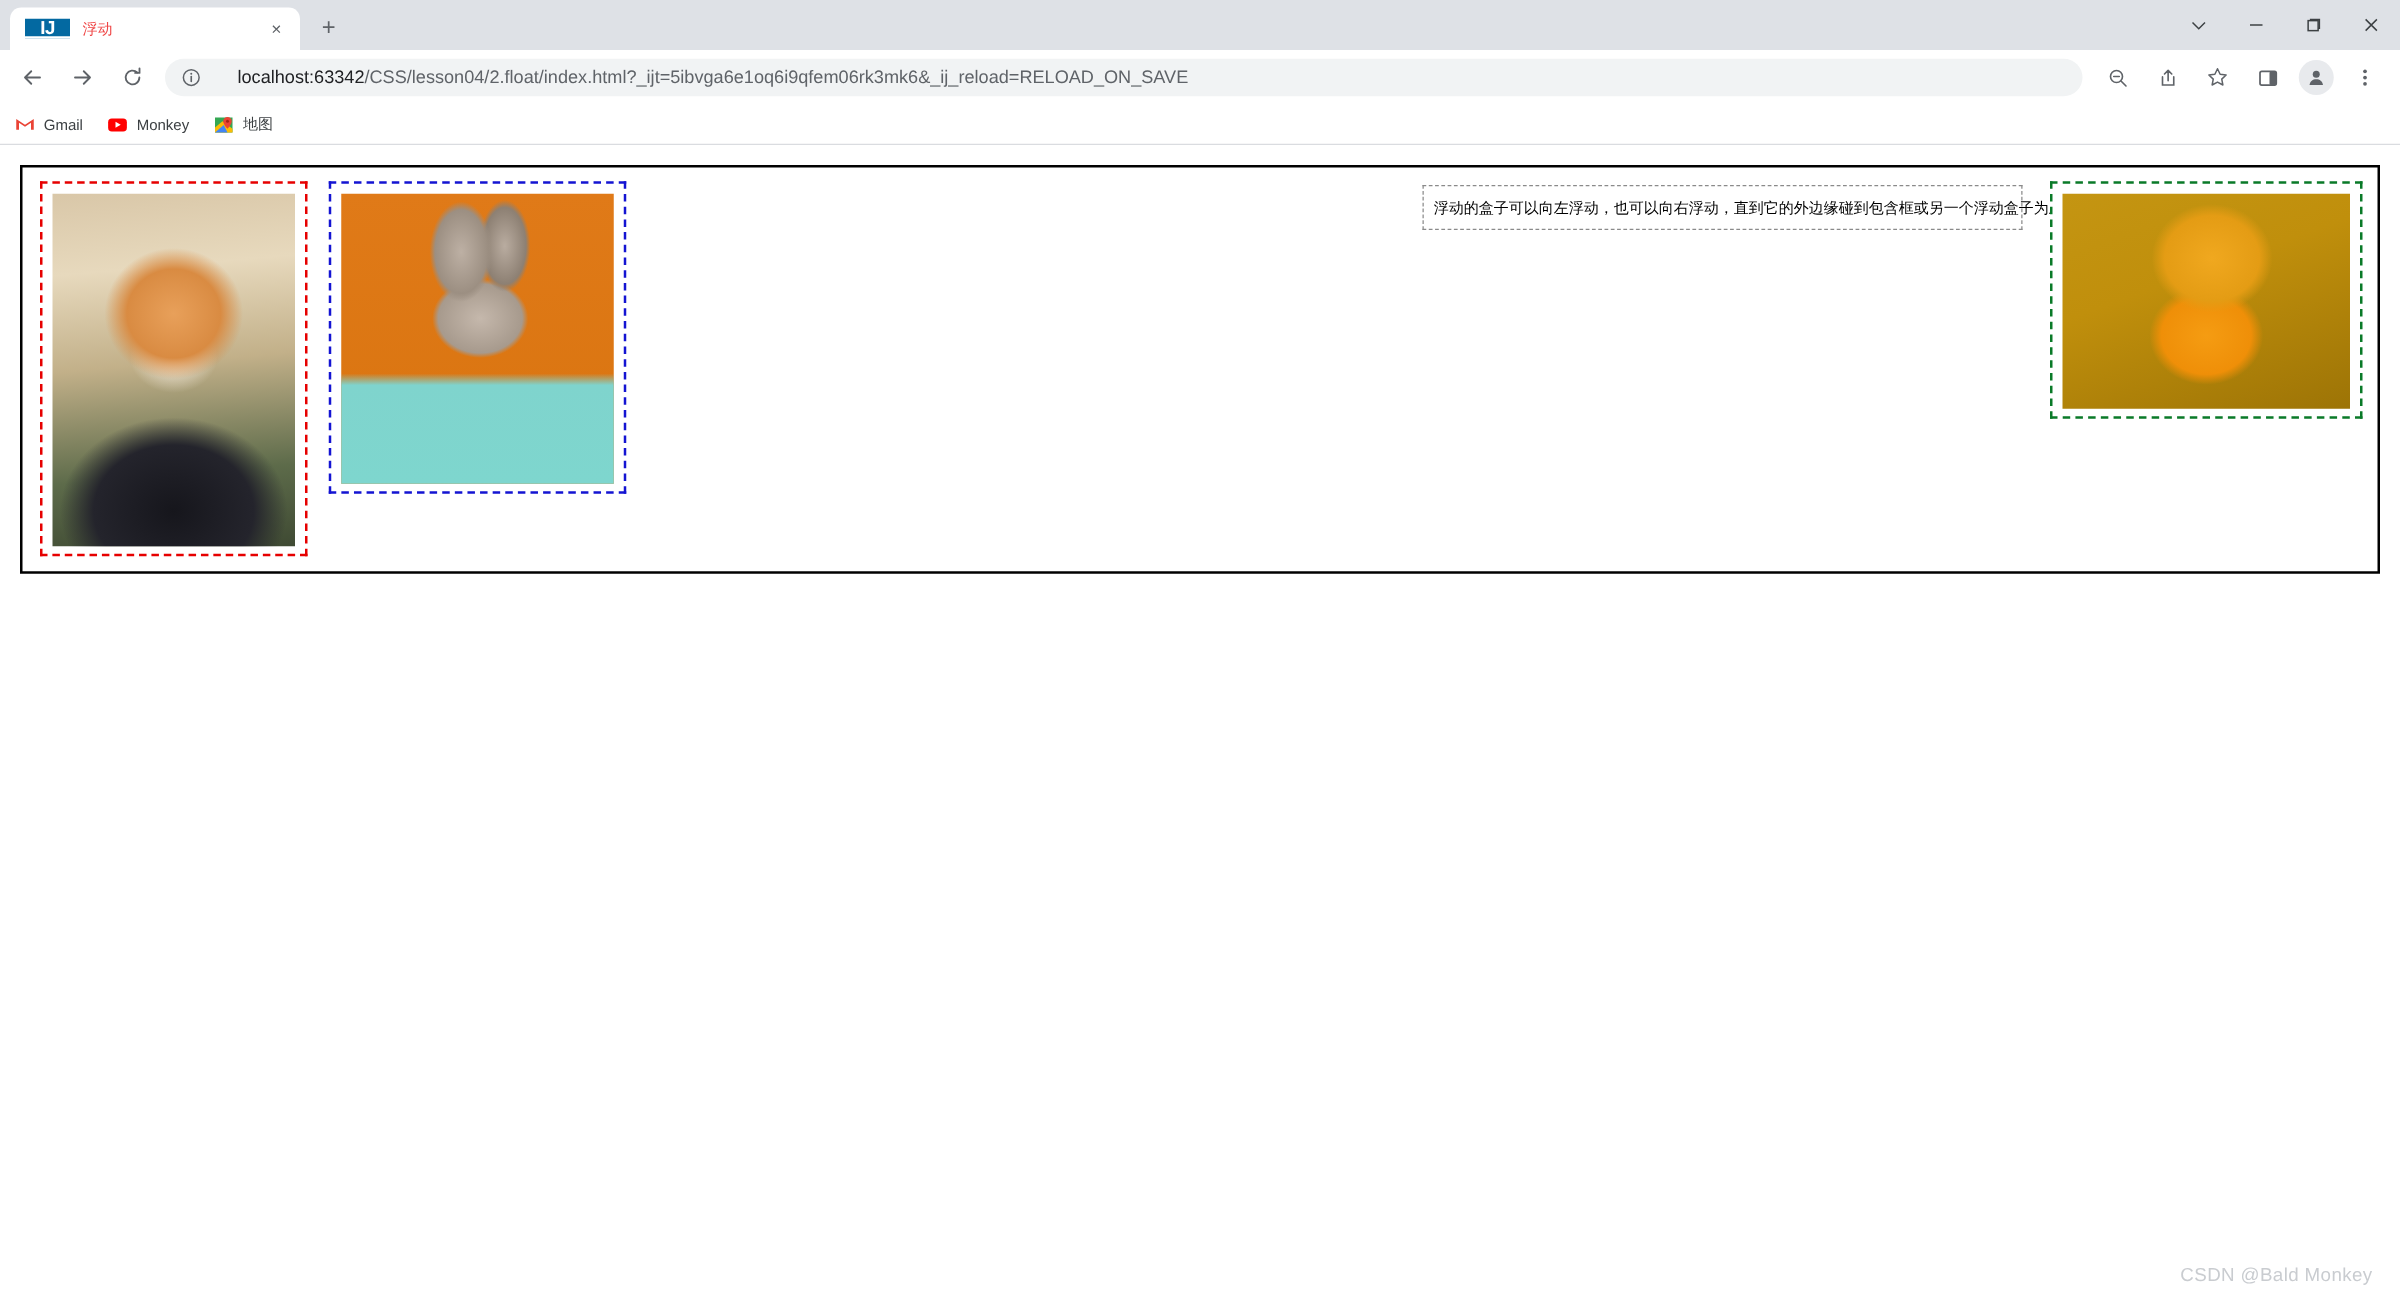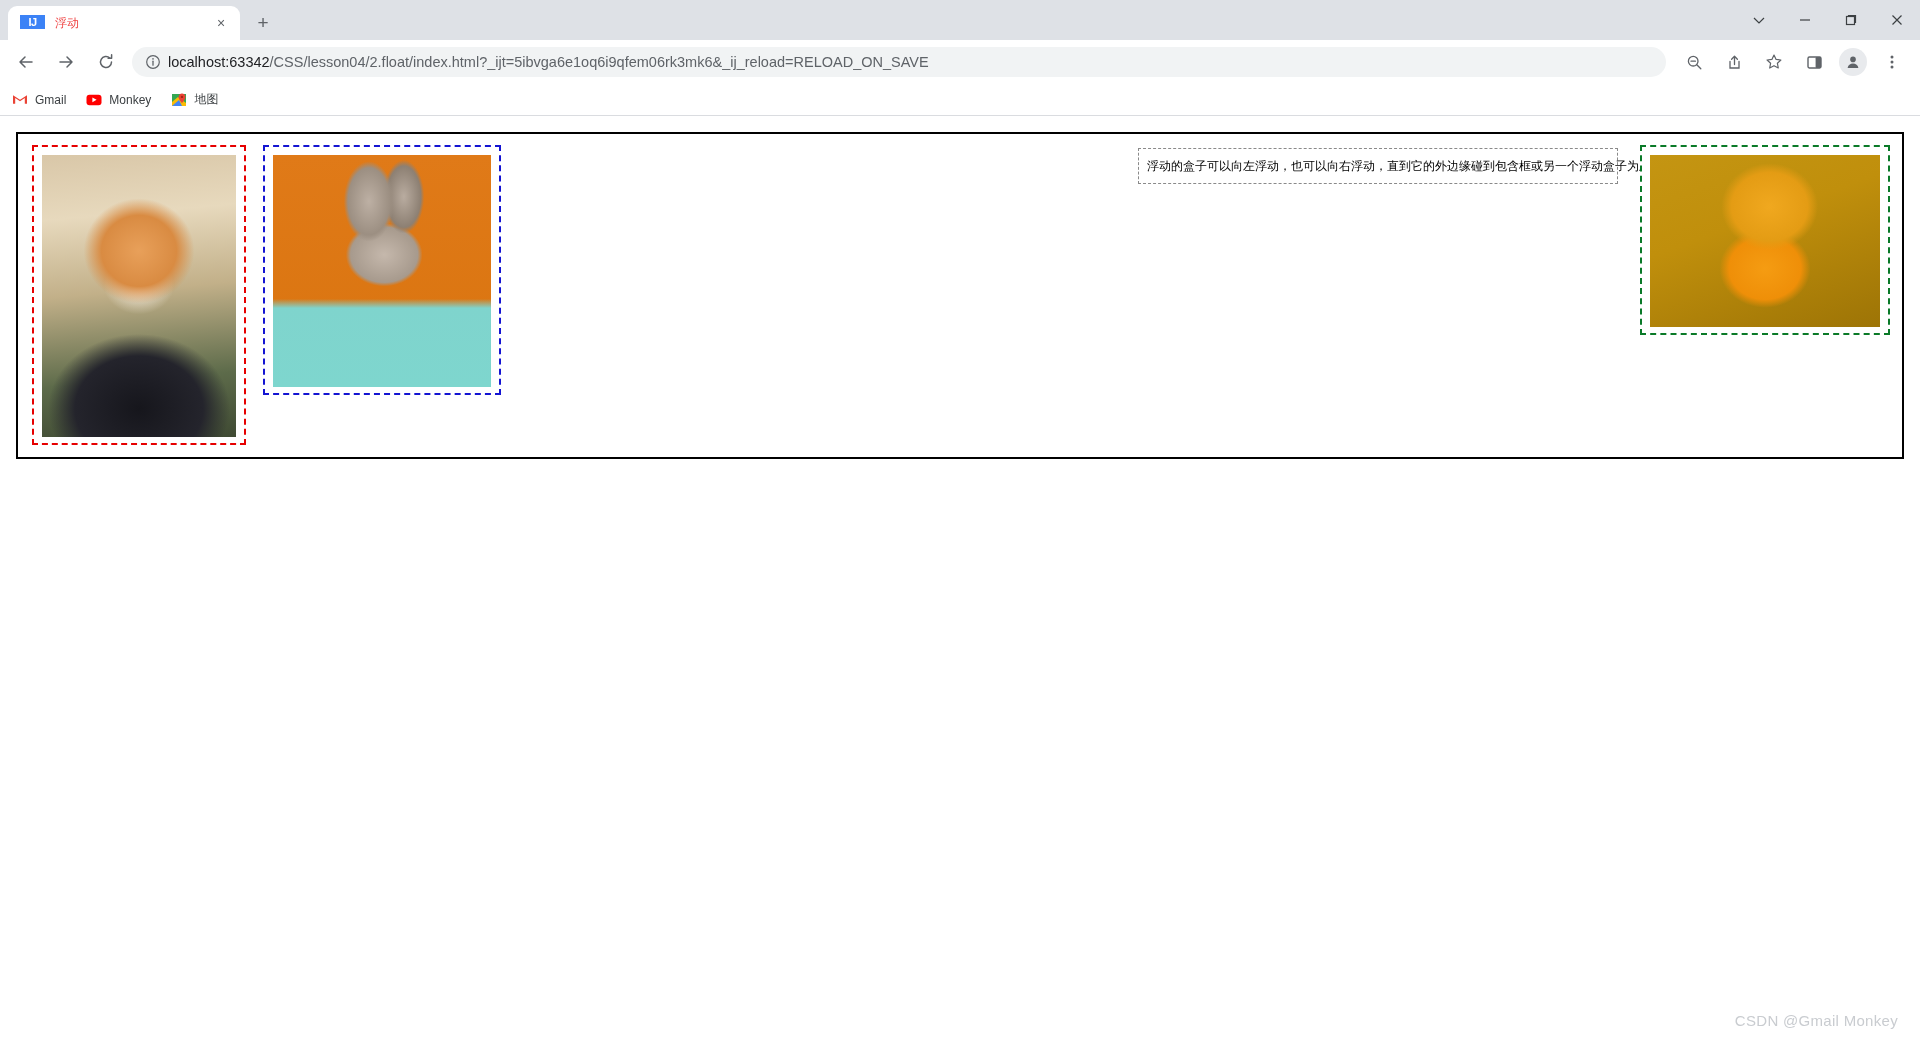--- a/index.html
+++ b/index.html
@@ -26,24 +26,24 @@
     width: 232px;
     height: 34px;
     background: #ffffff;
     border-radius: 9px 9px 0 0;
     display: flex;
     align-items: center;
     padding: 0 10px 0 12px;
     position: relative;
   }
   .tab-favicon {
-    width: 25px; height: 16px;
-    background: #3b82f6;
+    width: 36px; height: 16px;
+    background: #0369a1;
     color: #fff;
-    font-size: 11px;
+    font-size: 15px;
     font-weight: bold;
     font-family: "Liberation Sans", sans-serif;
     display: flex; align-items: center; justify-content: center;
     letter-spacing: -0.5px;
     border-bottom: 2px solid #fff;
     flex: 0 0 auto;
   }
   .tab-title {
     margin-left: 10px;
     font-size: 12px;
@@ -105,21 +105,21 @@
     padding: 0 12px;
     min-width: 0;
   }
   .omni-info {
     width: 18px; height: 18px;
     flex: 0 0 auto;
     color: #5f6368;
     display: flex; align-items: center; justify-content: center;
   }
   .omni-url {
-    margin-left: 6px;
+    margin-left: 28px;
     font-size: 14.5px;
     color: #5f6368;
     white-space: nowrap;
     overflow: hidden;
   }
   .omni-url .host { color: #202124; }
   .tb-right { display: flex; align-items: center; flex: 0 0 auto; }
   .avatar-btn {
     width: 28px; height: 28px; border-radius: 50%;
     background: #e8eaed;
@@ -385,16 +385,16 @@
       </div>
 
       <div class="text-box">浮动的盒子可以向左浮动，也可以向右浮动，直到它的外边缘碰到包含框或另一个浮动盒子为止。</div>
 
       <div class="fbox box-giraffe">
         <div class="photo ph-giraffe"></div>
       </div>
 
     </div>
 
-    <div class="watermark">CSDN @Gmail Monkey</div>
+    <div class="watermark">CSDN @Bald Monkey</div>
   </div>
 
 </div>
 
 </body></html>

